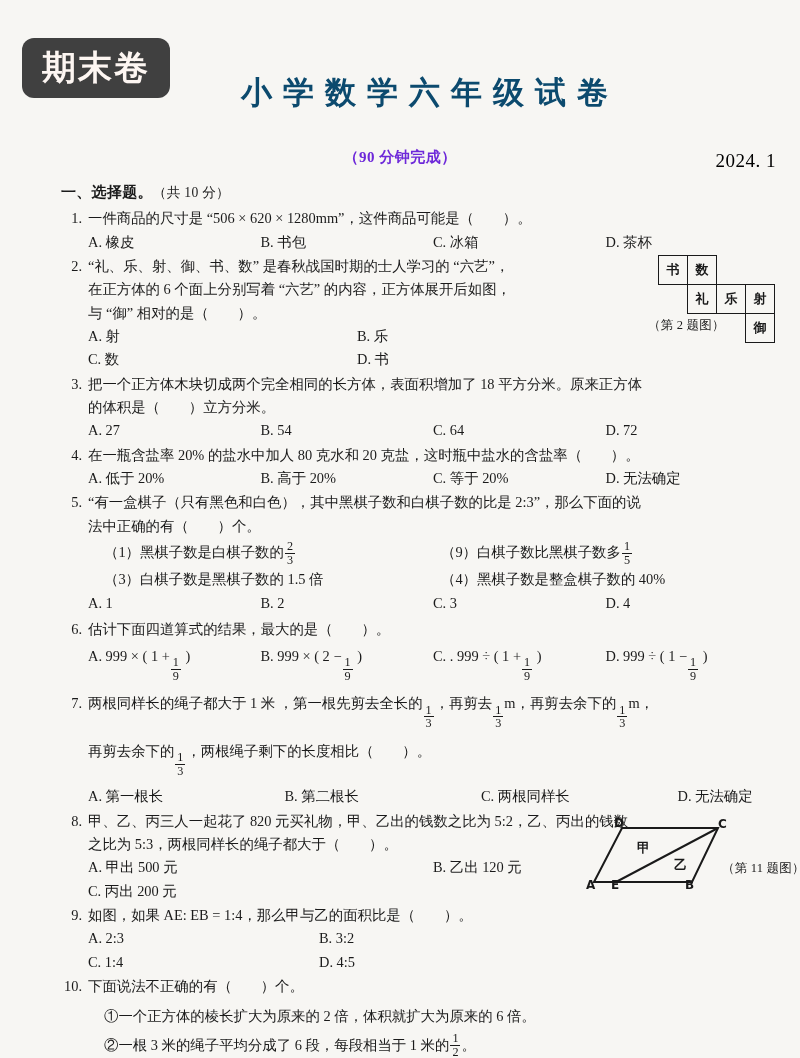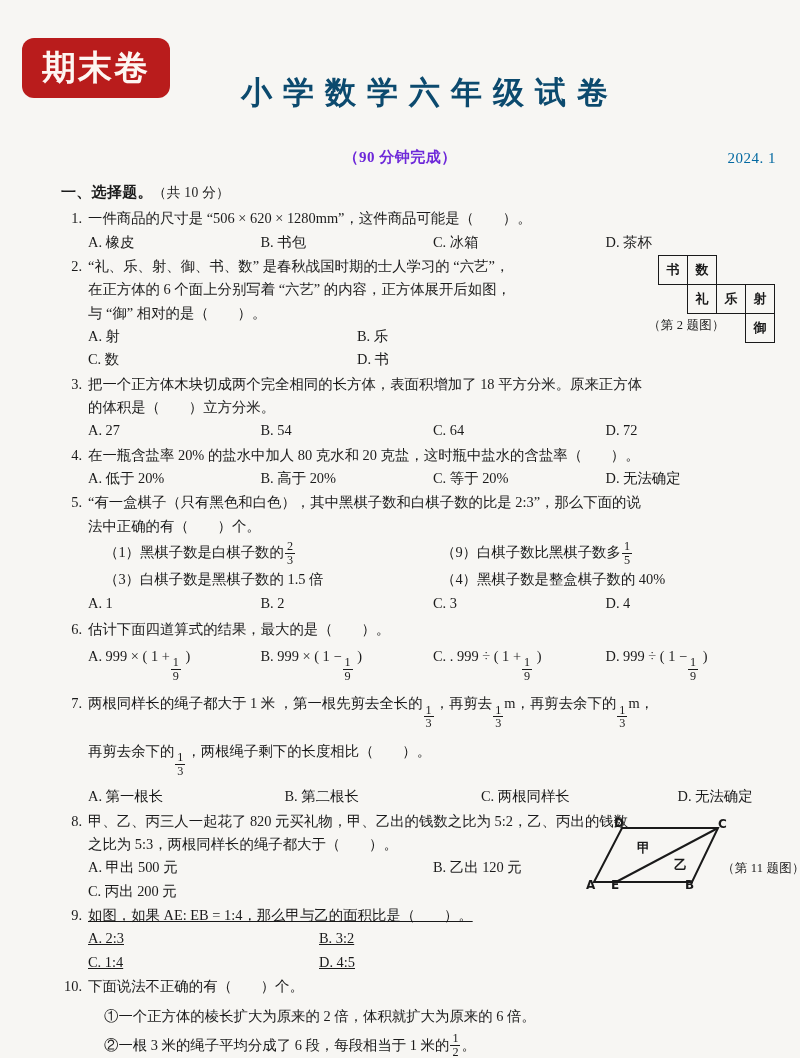--- a/index.html
+++ b/index.html
@@ -27,21 +27,21 @@
   .header {
     position: relative;
     height: 180px;
   }
   .badge {
     position: absolute;
     left: 22px;
     top: 38px;
     width: 148px;
     height: 60px;
-    background: #b91c1c;
+    background: #404040;
     border-radius: 12px;
     display: flex;
     align-items: center;
     justify-content: center;
   }
   .badge-text {
     color: #fdf6f2;
     font-size: 34px;
     font-weight: bold;
     letter-spacing: 2px;
@@ -68,22 +68,22 @@
     text-align: center;
     font-size: 15px;
     color: #6d28d9;
     letter-spacing: 0.5px;
     font-weight: bold;
   }
   .exam-date {
     position: absolute;
     right: 24px;
     top: 150px;
-    font-size: 15px;
-    color: #0369a1;
+    font-size: 19px;
+    color: #000000;
     letter-spacing: 0.5px;
     text-align: right;
   }
 
   
   .content {
     position: relative;
     padding: 0 22px 0 62px;
     font-size: 14.4px;
     line-height: 1.62;
@@ -354,21 +354,21 @@
           <div class="opts four" style="margin-top:4px;">
             <div class="opt nowrap">
               <span>A.</span>
               <span>999 × ( 1 +</span><span class="frac">
                   <span class="num">1</span>
                   <span class="den">9</span>
                 </span><span> )</span>
             </div>
             <div class="opt nowrap">
               <span>B.</span>
-              <span>999 × ( 1 −</span><span class="frac">
+              <span>999 × ( 2 −</span><span class="frac">
                   <span class="num">1</span>
                   <span class="den">9</span>
                 </span><span> )</span>
             </div>
             <div class="opt nowrap">
               <span>C. .</span>
               <span>999 ÷ ( 1 +</span><span class="frac">
                   <span class="num">1</span>
                   <span class="den">9</span>
                 </span><span> )</span>
@@ -430,21 +430,21 @@
           <div class="opts two">
             <div class="opt">C. 丙出 200 元</div>
           </div>
         </div>
       </div>
     </div>
 
     <div class="q">
       <div class="q-row">
         <div class="q-num">9.</div>
-        <div class="q-body" style="padding-right:228px;text-decoration:underline;">
+        <div class="q-body" style="padding-right:228px;">
           <span class="q-text">如图，如果 AE: EB = 1:4，那么甲与乙的面积比是（　　）。</span>
           <div class="opts two">
             <div class="opt">A. 2:3</div>
             <div class="opt">B. 3:2</div>
           </div>
           <div class="opts two">
             <div class="opt">C. 1:4</div>
             <div class="opt">D. 4:5</div>
           </div>
         </div>

